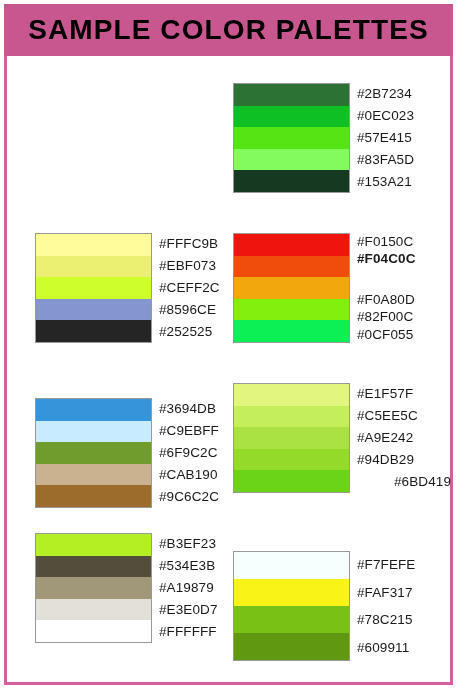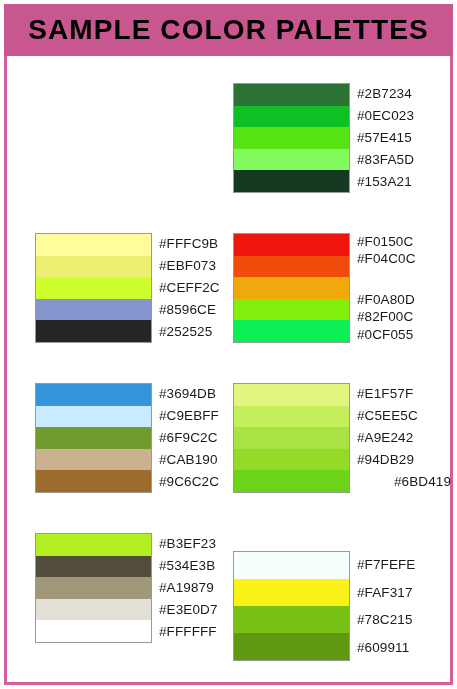--- a/index.html
+++ b/index.html
@@ -143,27 +143,27 @@
       <div class="palette-col col-right" style="top: 177px;">
         <div class="swatch-stack" style="height: 110px;">
           <div class="swatch-band" style="height: 22px; background: rgb(240, 21, 12);"></div>
           <div class="swatch-band" style="height: 22px; background: rgb(240, 76, 12);"></div>
           <div class="swatch-band" style="height: 22px; background: rgb(240, 168, 13);"></div>
           <div class="swatch-band" style="height: 22px; background: rgb(130, 240, 12);"></div>
           <div class="swatch-band" style="height: 22px; background: rgb(12, 240, 85);"></div>
         </div>
         <div class="label-stack" style="height: 110px;">
           <div class="hex-label" style="height: 22px;">#F0150C</div>
-          <div class="hex-label" style="height: 22px;">#F04C0C</div>
+          <div class="hex-label" style="height: 22px; font-weight: bold;">#F04C0C</div>
           <div class="hex-label" style="height: 22px; margin-top: 24px;">#F0A80D</div>
           <div class="hex-label" style="height: 22px;">#82F00C</div>
           <div class="hex-label" style="height: 22px;">#0CF055</div>
         </div>
       </div>
-      <div class="palette-col col-left" style="top: 327px; text-align: center;">
+      <div class="palette-col col-left" style="top: 342px; text-align: center;">
         <div class="swatch-stack" style="height: 110px;">
           <div class="swatch-band" style="height: 22px; background: rgb(54, 148, 219);"></div>
           <div class="swatch-band" style="height: 22px; background: rgb(201, 235, 255);"></div>
           <div class="swatch-band" style="height: 22px; background: rgb(111, 156, 44);"></div>
           <div class="swatch-band" style="height: 22px; background: rgb(202, 177, 144);"></div>
           <div class="swatch-band" style="height: 22px; background: rgb(156, 108, 44);"></div>
         </div>
         <div class="label-stack" style="height: 110px;">
           <div class="hex-label" style="height: 22px;">#3694DB</div>
           <div class="hex-label" style="height: 22px;">#C9EBFF</div>

